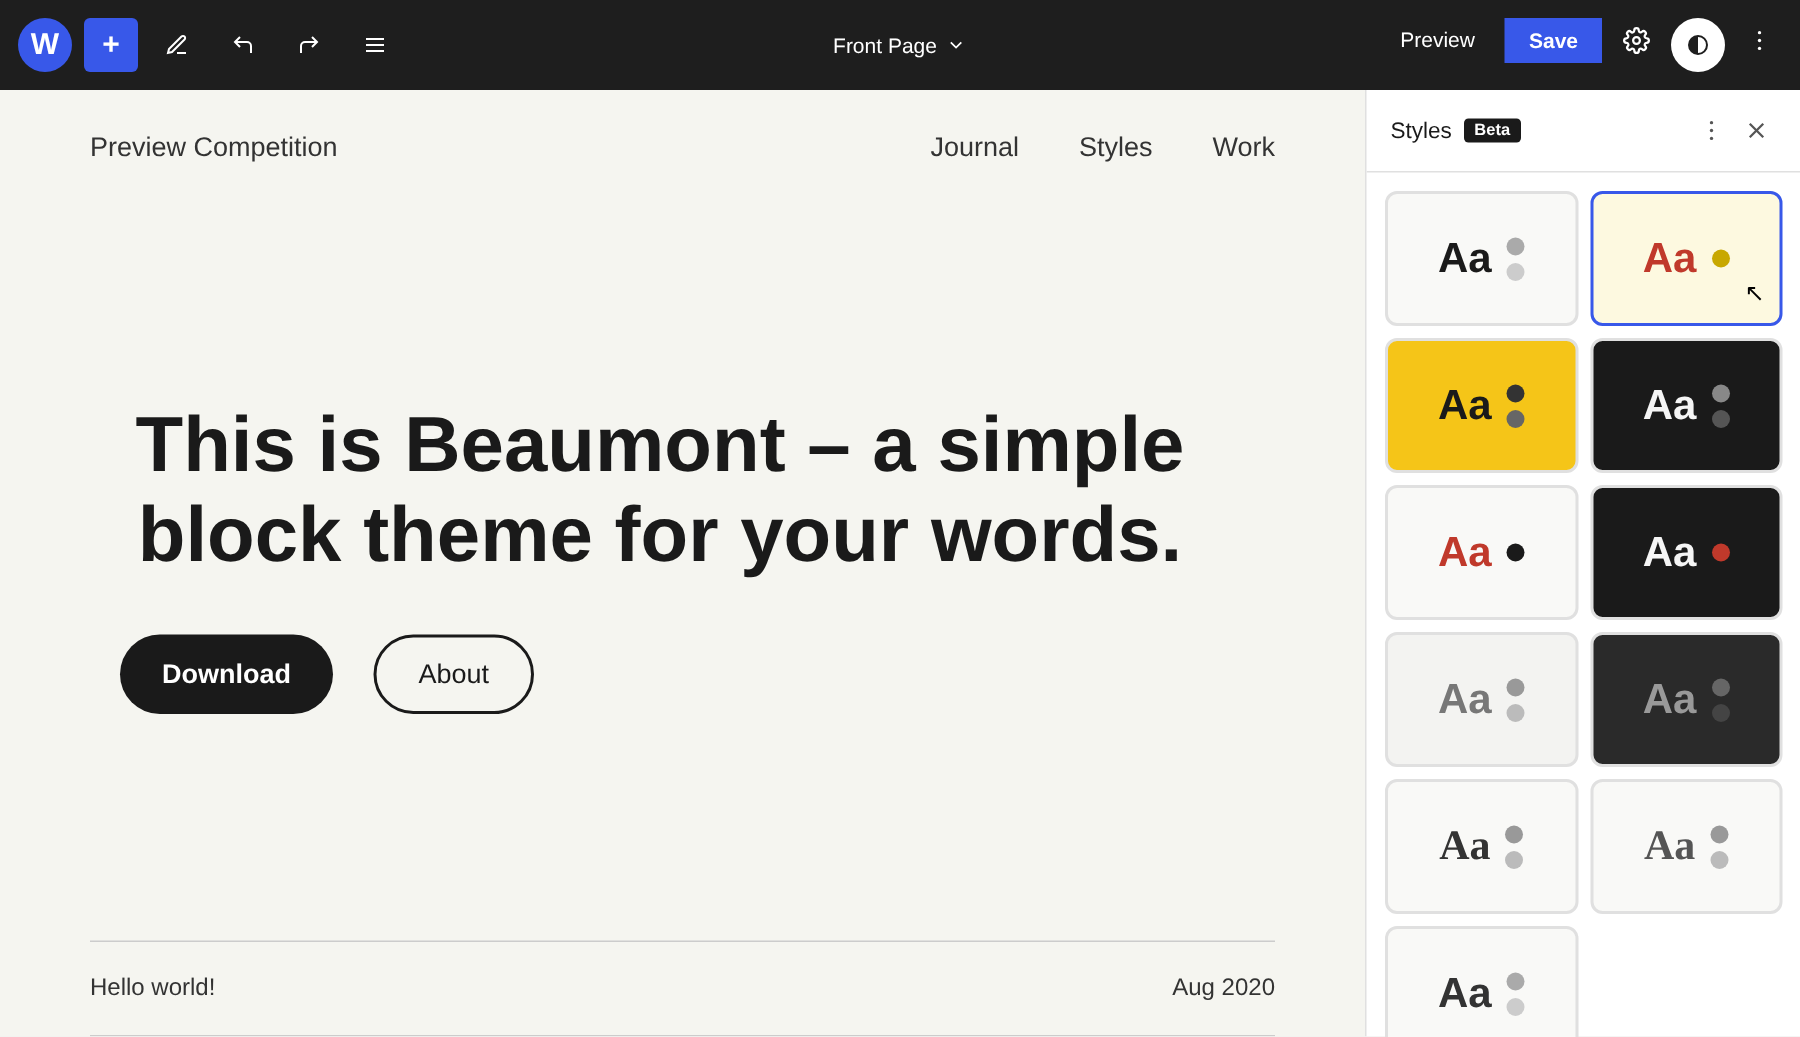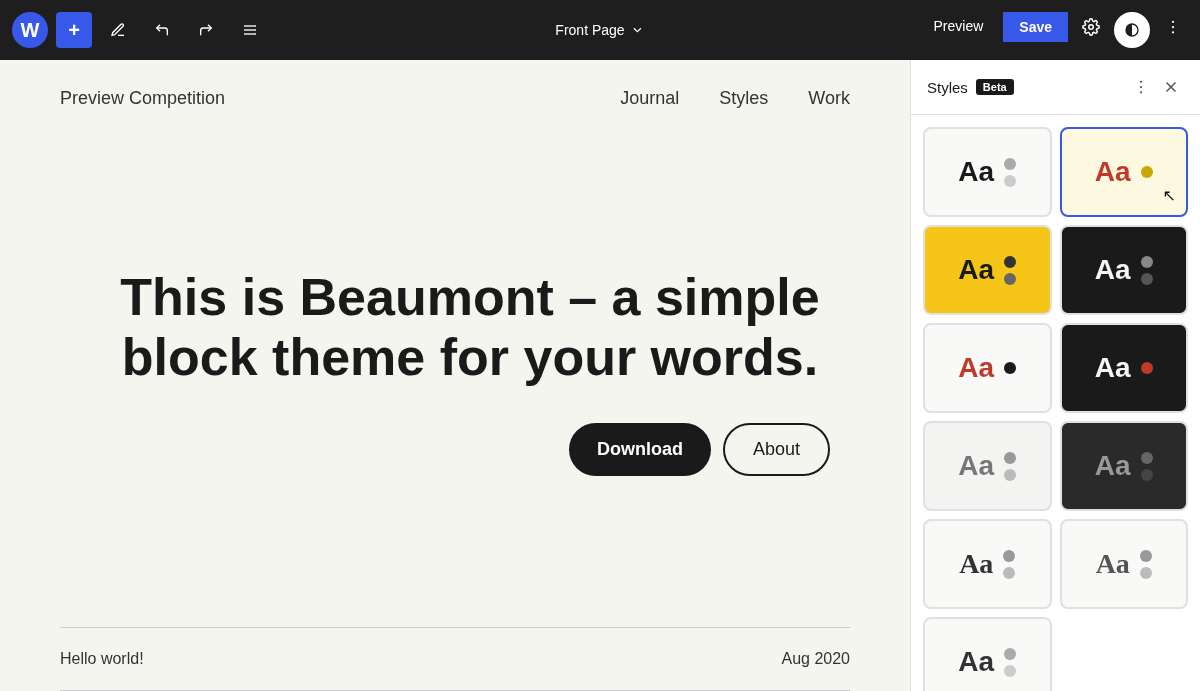--- a/index.html
+++ b/index.html
@@ -138,36 +138,36 @@
     .nav-link {
       font-size: 18px;
       color: #333;
       text-decoration: none;
       cursor: pointer;
     }
     .hero {
       flex: 1;
       display: flex;
       flex-direction: column;
-      align-items: flex-end;
+      align-items: flex-start;
       justify-content: center;
       padding: 20px 80px;
       text-align: center;
     }
     .hero-title {
       font-size: 52px;
       font-weight: 800;
       color: #1a1a1a;
       line-height: 1.15;
       max-width: 720px;
       margin-bottom: 36px;
     }
     .hero-buttons {
       display: flex;
-      gap: 12px;
+      gap: 27px;
     }
     .btn-download {
       background: #1a1a1a;
       color: #fff;
       border: none;
       border-radius: 999px;
       padding: 14px 28px;
       font-size: 18px;
       font-weight: 700;
       cursor: pointer;

